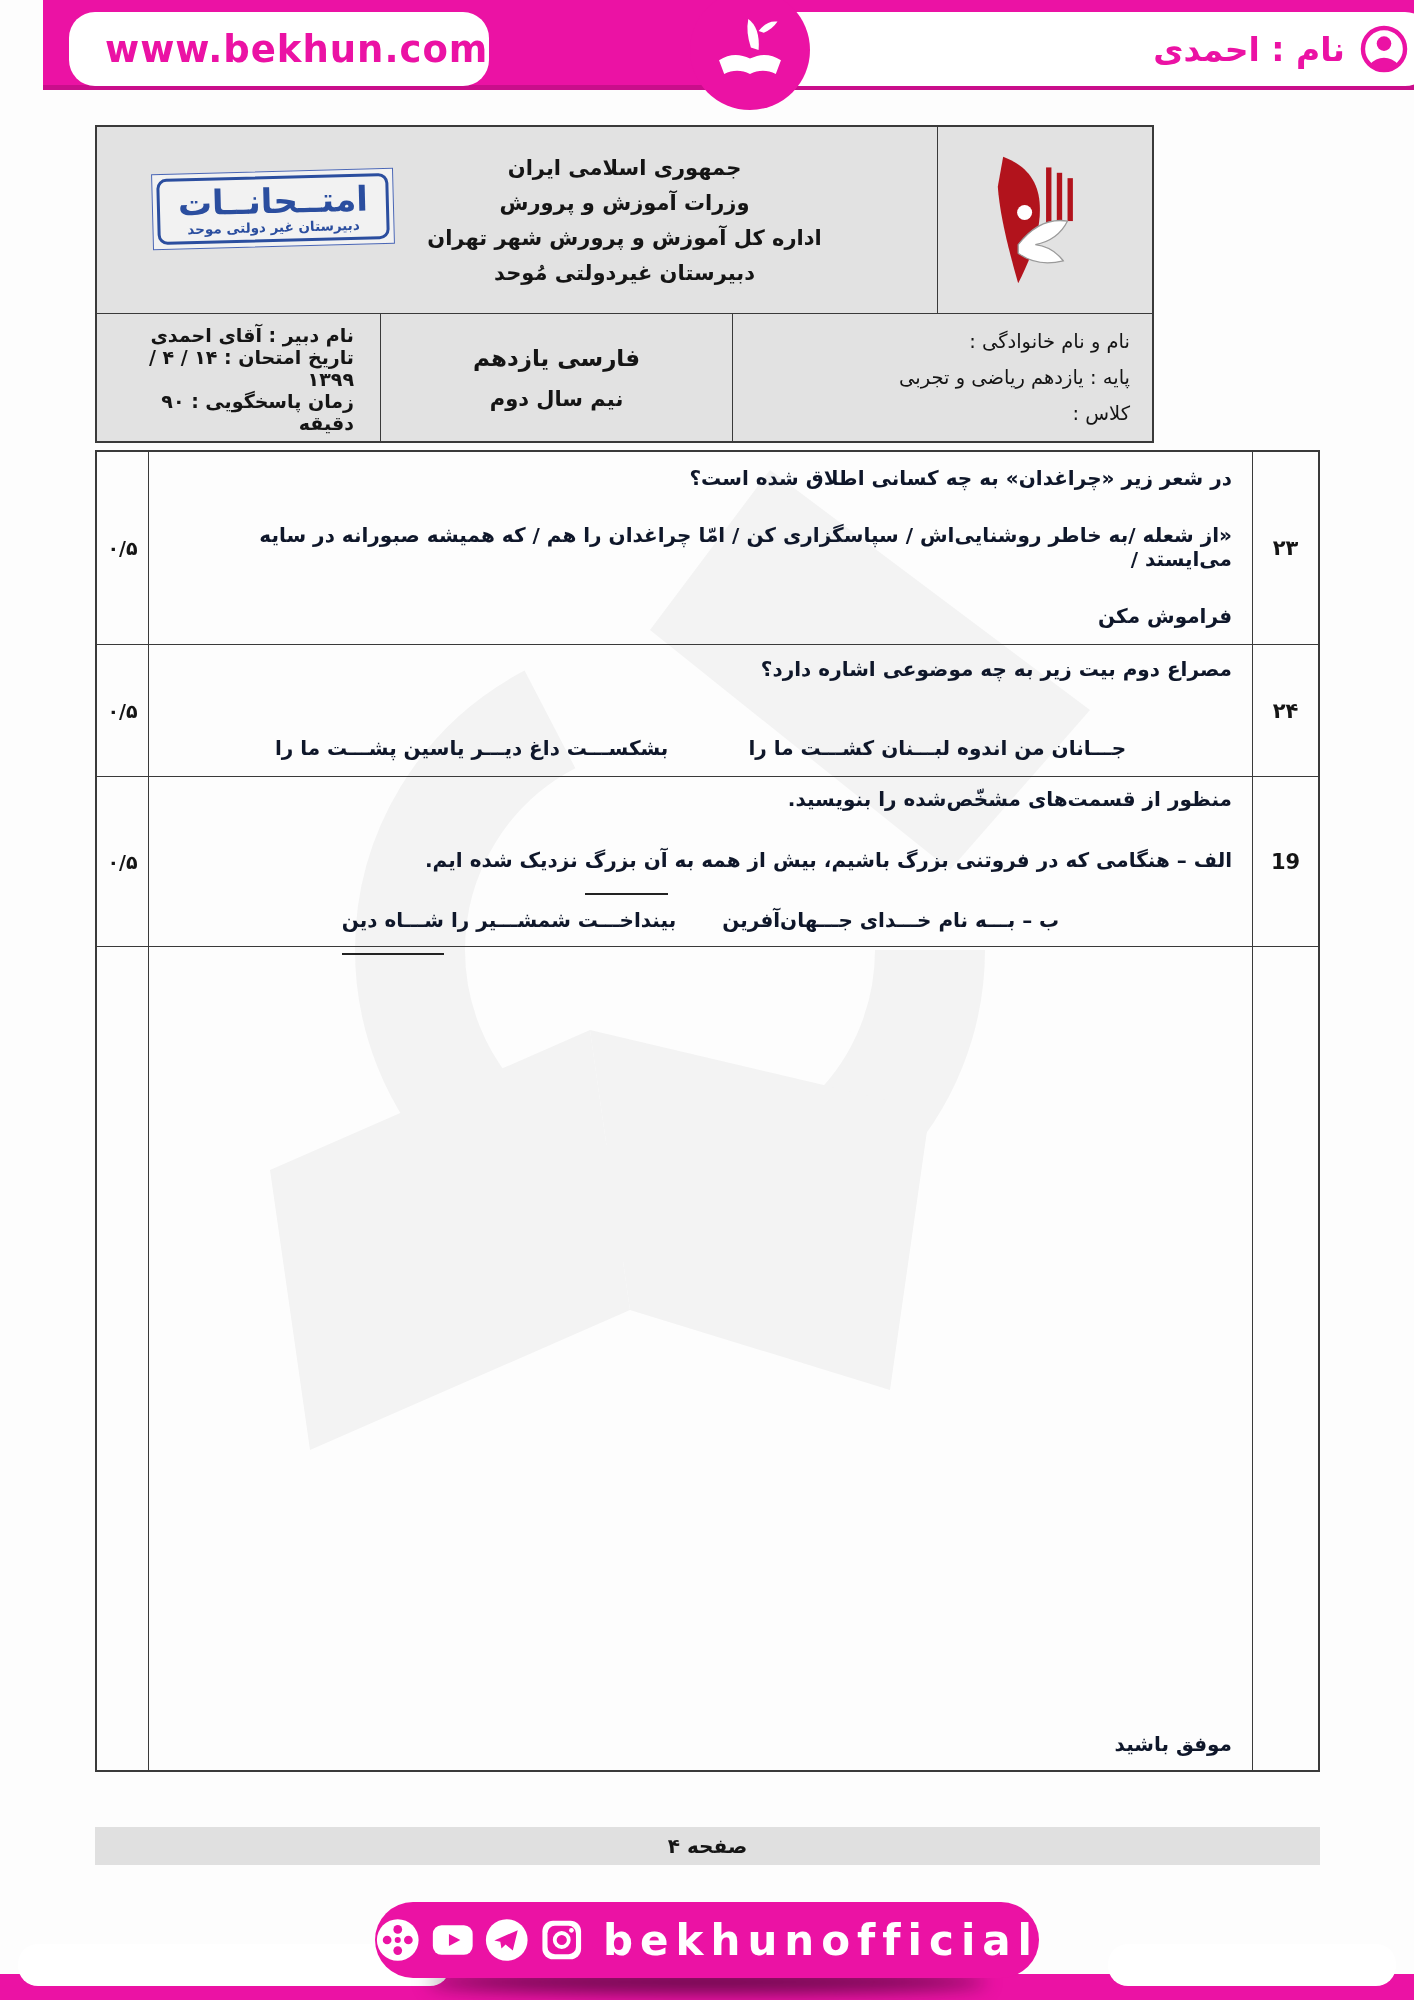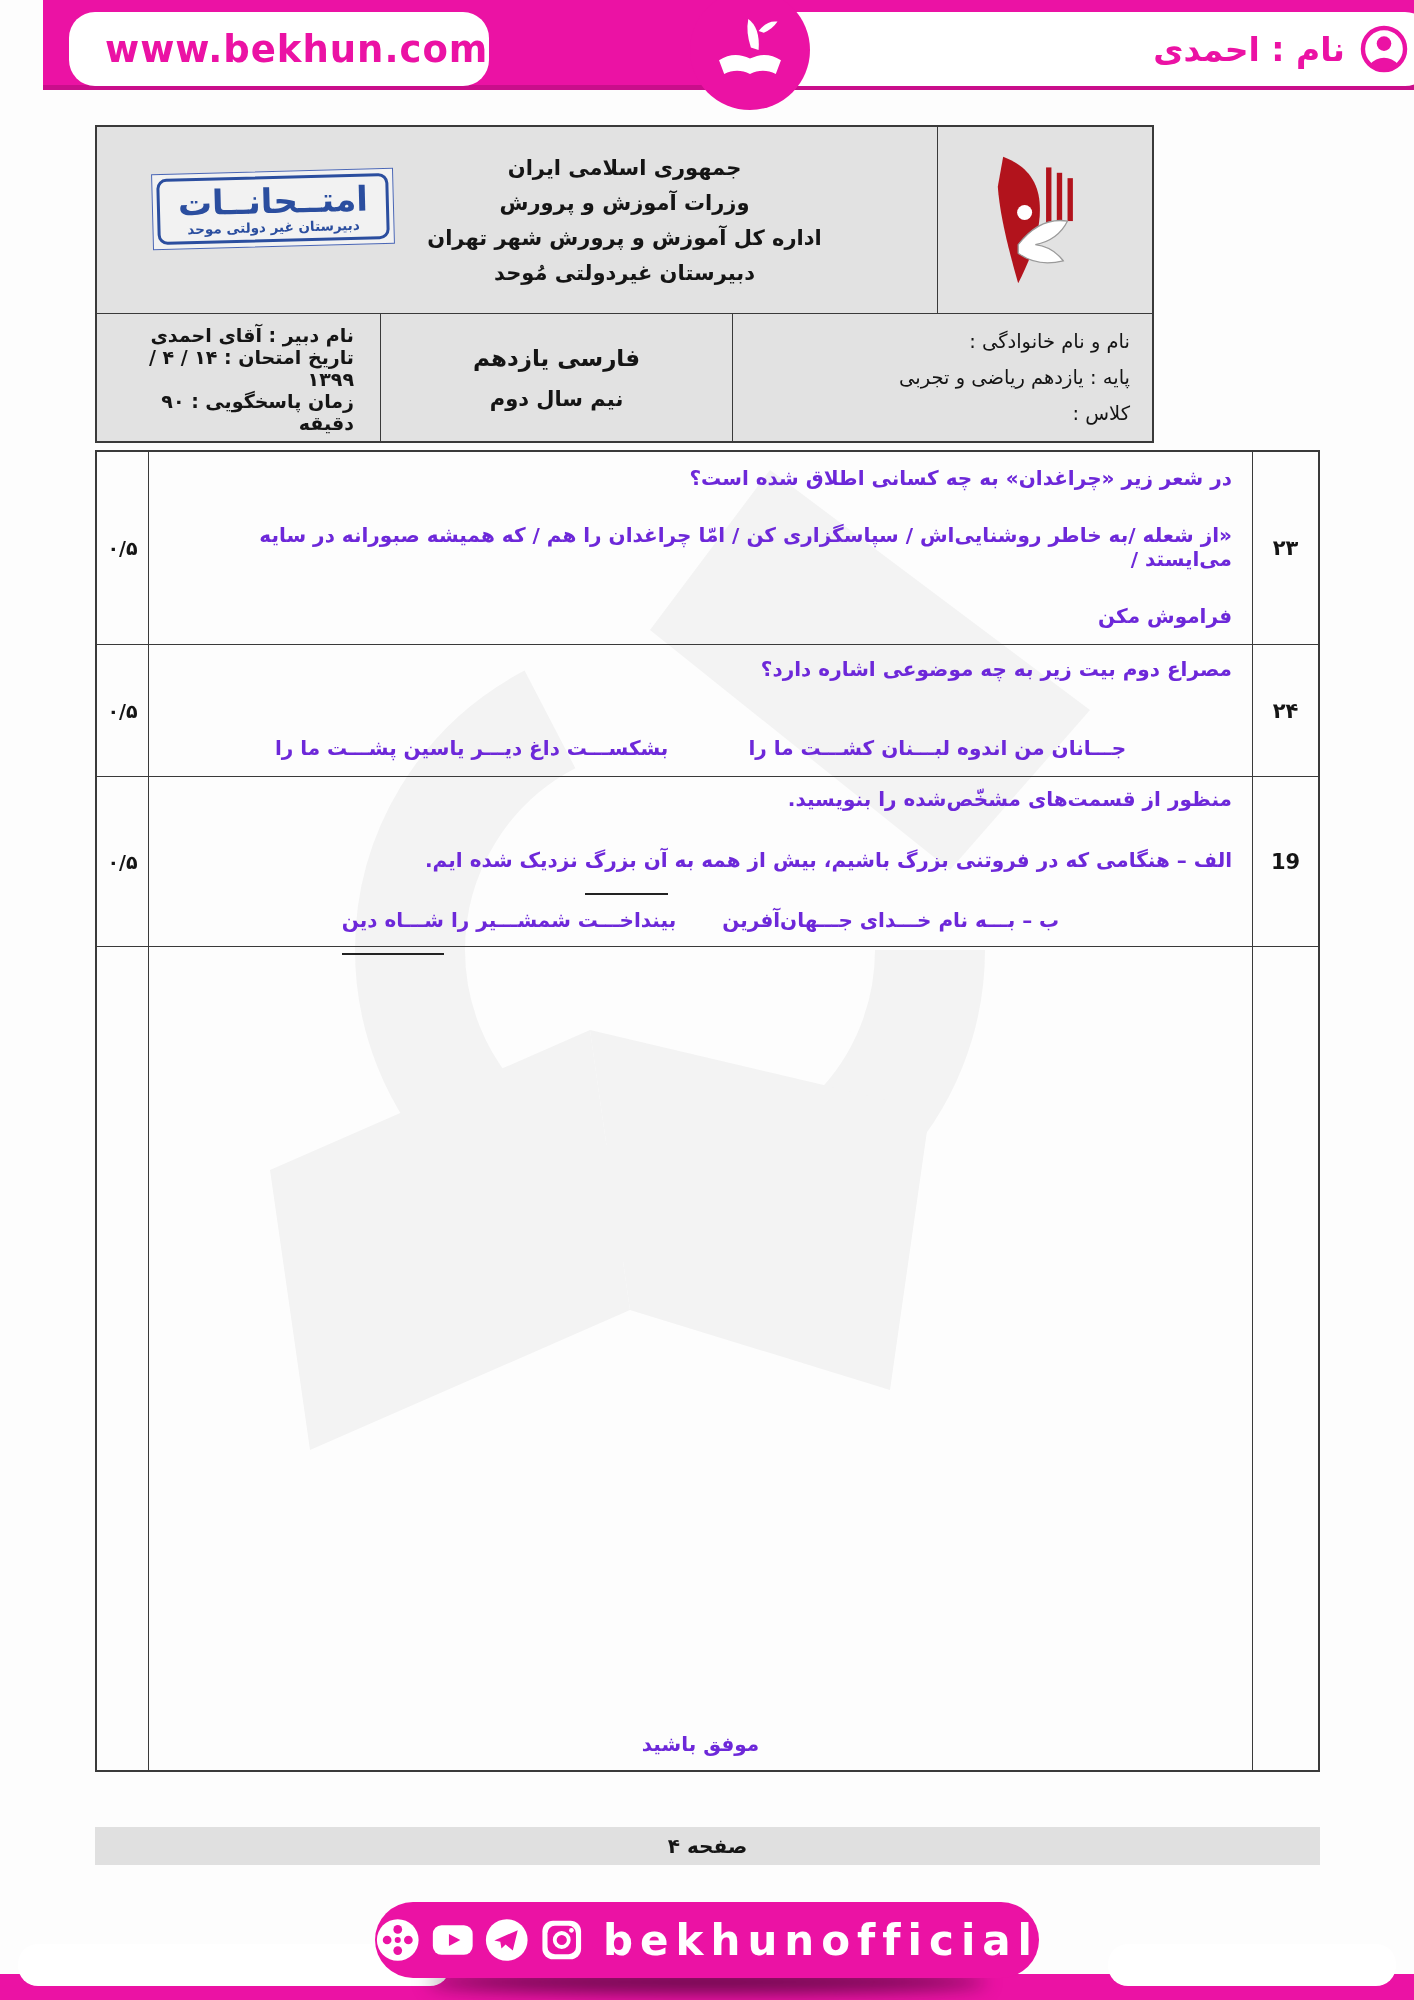--- a/index.html
+++ b/index.html
@@ -60,31 +60,31 @@
   
   .q-table{position:absolute;left:95px;top:450px;width:1225px;height:1322px;
            border:2px solid var(--bdr);z-index:2;display:flex;flex-direction:column;direction:rtl;}
   .qrow{display:flex;direction:rtl;border-bottom:1.6px solid var(--bdr);}
   .qrow:last-child{border-bottom:none;flex:1;}
   .qnum{width:66px;border-left:1.6px solid var(--bdr);display:flex;align-items:center;
         justify-content:center;font-size:21px;font-weight:bold;}
   .qscore{width:52px;border-right:1.6px solid var(--bdr);display:flex;align-items:center;
           justify-content:center;font-size:19px;font-weight:bold;}
   .qcontent{flex:1;direction:rtl;text-align:right;padding:10px 20px;display:flex;
-            flex-direction:column;font-weight:bold;font-size:20px;color:#6d28d9;}
+            flex-direction:column;font-weight:bold;font-size:20px;color:#0f172a;}
   .r23{height:193px;}
   .r23 .qcontent{justify-content:space-between;padding-top:14px;padding-bottom:16px;}
   .r24{height:132px;}
   .r24 .qcontent{justify-content:space-between;padding-top:12px;padding-bottom:16px;}
   .verse{display:flex;direction:rtl;justify-content:center;gap:80px;}
   .r25{height:170px;}
   .r25 .qcontent{justify-content:space-between;padding-top:10px;padding-bottom:14px;}
   .und{border-bottom:2px solid #222;padding-bottom:21px;}
   .verse-b{display:flex;direction:rtl;justify-content:center;gap:46px;}
-  .empty-row .qcontent{justify-content:flex-end;align-items:center;padding-bottom:14px;}
+  .empty-row .qcontent{justify-content:flex-end;align-items:flex-start;padding-bottom:14px;}
   .goodluck{font-size:20px;font-weight:bold;text-align:center;}
 
   
   .pagebar{position:absolute;left:95px;top:1827px;width:1225px;height:38px;background:#e0e0e0;
            display:flex;align-items:center;justify-content:center;z-index:2;}
   .pagebar div{font-size:20px;font-weight:bold;direction:rtl;}
 
   
   .foot-strip{position:absolute;left:0;bottom:0;width:100%;height:26px;background:var(--mag);z-index:3;}
   .foot-card{position:absolute;height:42px;background:#fff;border-radius:20px;bottom:14px;z-index:4;}

